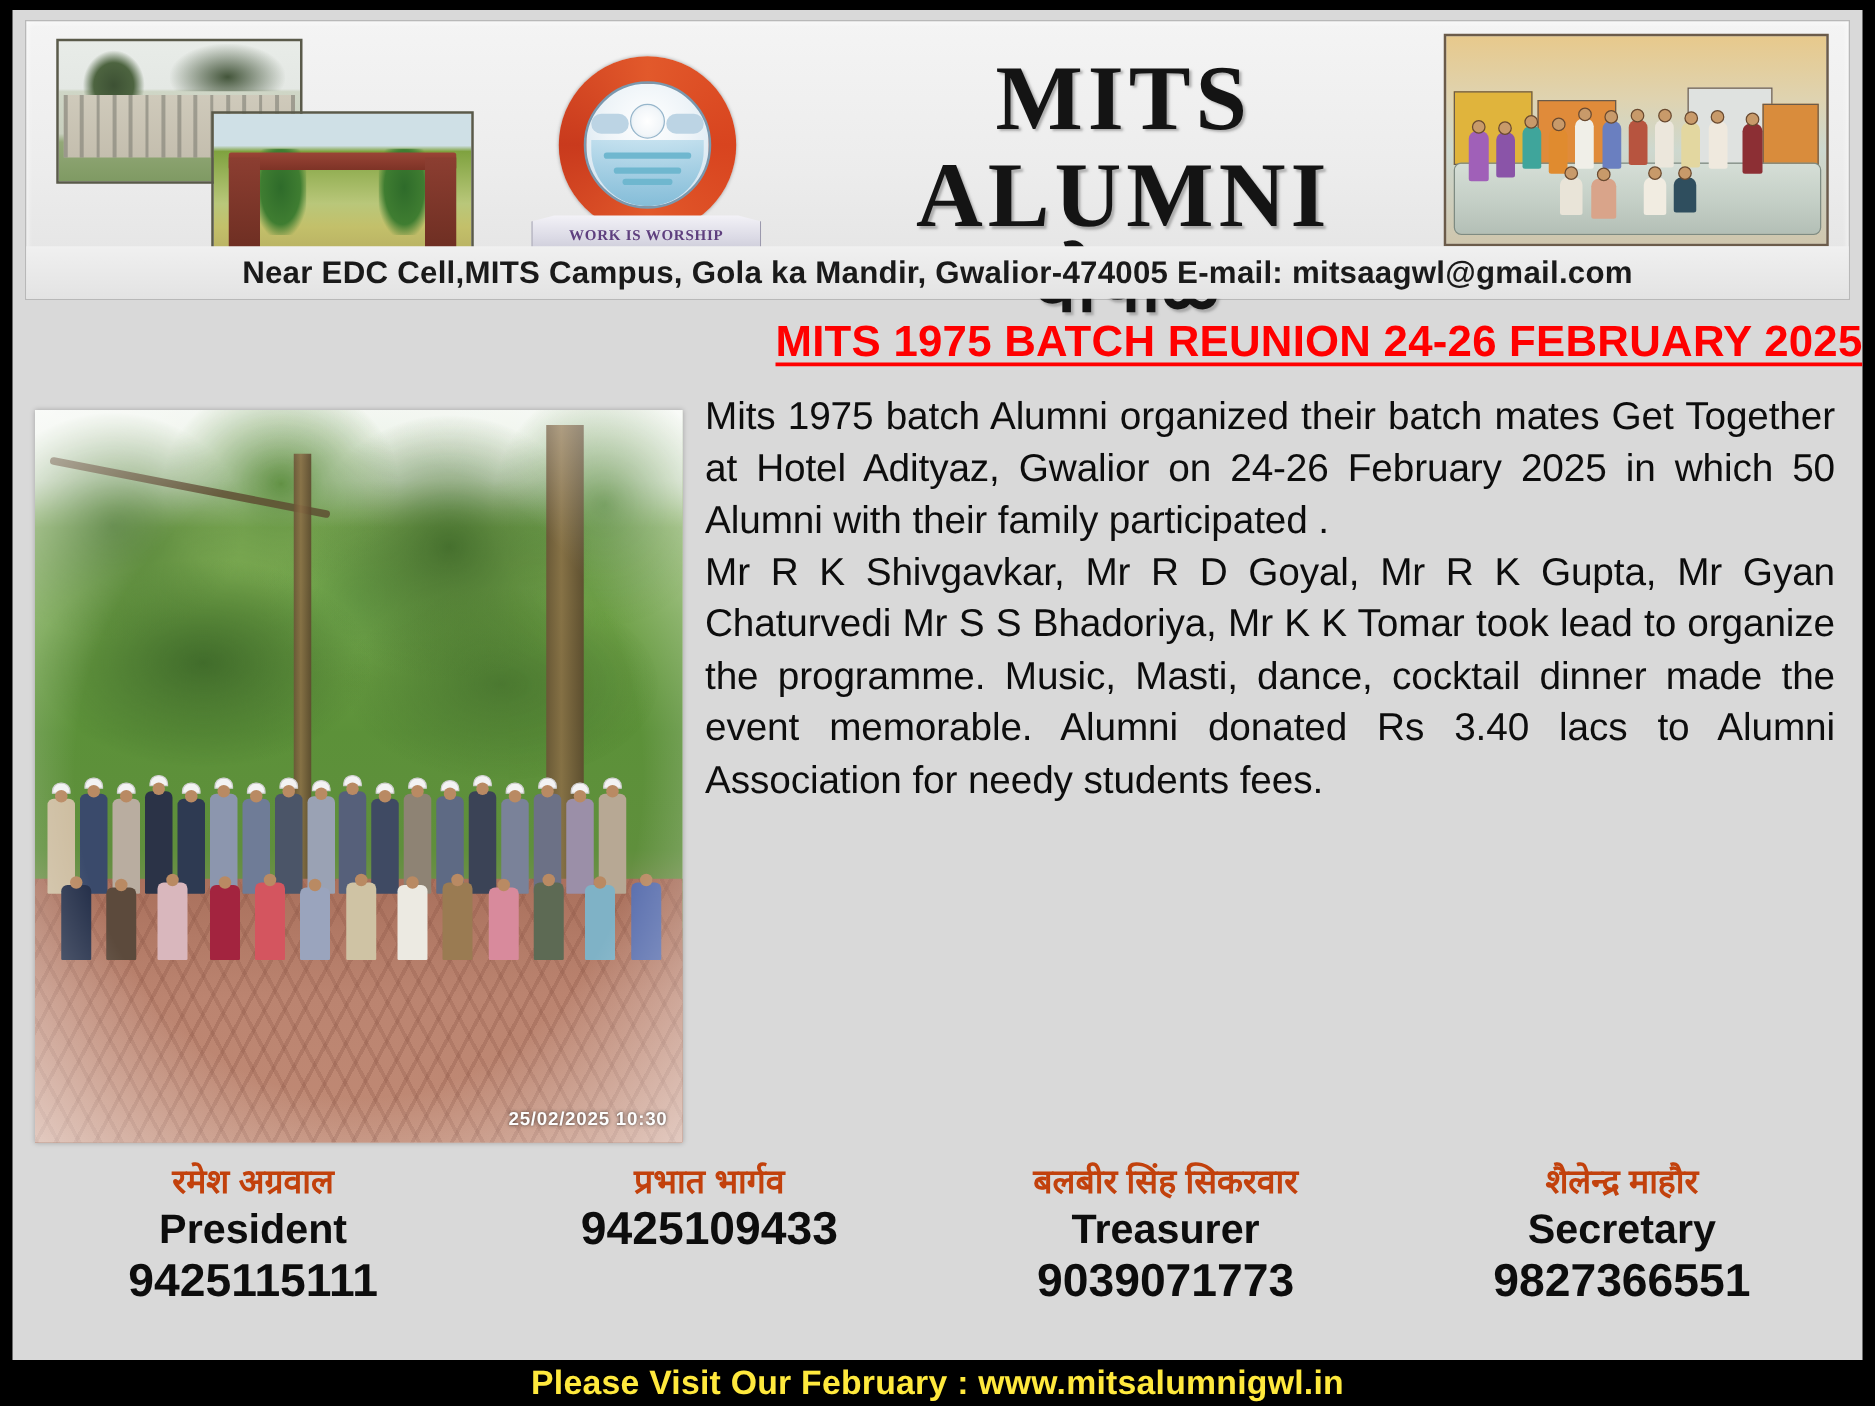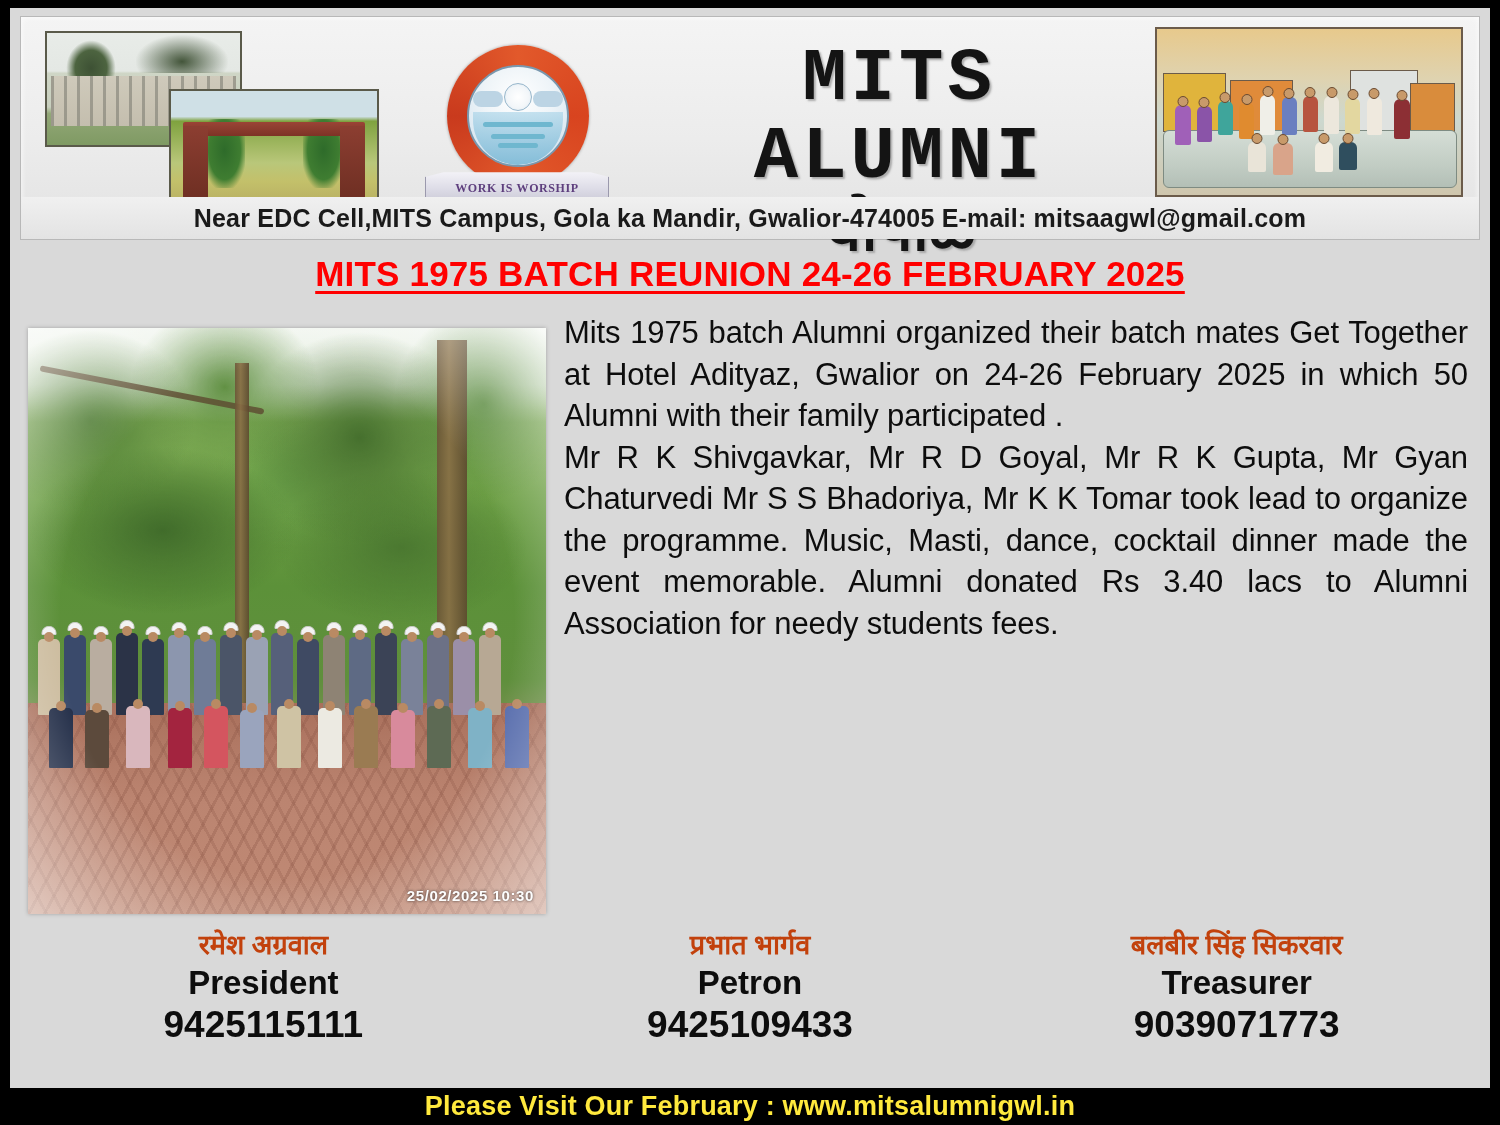--- a/index.html
+++ b/index.html
@@ -163,21 +163,21 @@
   }
 
   
   .wordmark {
     position: absolute;
     left: 618px; top: 18px;
     width: 520px; height: 170px;
     text-align: center;
   }
   .wordmark .mits-alumni {
-    font-family: Liberation Mono, monospace;
+    font-family: Liberation Serif, serif;
     font-size: 74px;
     font-weight: 700;
     letter-spacing: 4px;
     color: #141414;
     line-height: 1.05;
     text-shadow: 2px 2px 2px rgba(120,120,120,.55);
     margin-top: 6px;
   }
   .wordmark .chaupal {
     font-family: "Liberation Serif", serif;
@@ -236,21 +236,21 @@
     font-family: "Liberation Sans", sans-serif;
     font-size: 25px;
     font-weight: 700;
     color: #1a1a1a;
     letter-spacing: .2px;
     white-space: nowrap;
   }
 
   
   .headline {
-    text-align:center;
+    text-align:right;
     margin-top: 14px;
   }
   .headline span {
     font-family: "Liberation Sans", sans-serif;
     font-size: 35px;
     font-weight: 700;
     color: #ff0000;
     text-decoration: underline;
     text-underline-offset: 5px;
     letter-spacing: .2px;
@@ -667,28 +667,32 @@
     </div>
 
     <div class="officers">
       <div class="officer">
         <div class="name-hi">रमेश अग्रवाल</div>
         <div class="role">President</div>
         <div class="phone">9425115111</div>
       </div>
       <div class="officer">
         <div class="name-hi">प्रभात भार्गव</div>
-        <div class="role">Petron</div>
         <div class="phone">9425109433</div>
       </div>
       <div class="officer">
         <div class="name-hi">बलबीर सिंह सिकरवार</div>
         <div class="role">Treasurer</div>
         <div class="phone">9039071773</div>
       </div>
+      <div class="officer">
+        <div class="name-hi">शैलेन्द्र माहौर</div>
+        <div class="role">Secretary</div>
+        <div class="phone">9827366551</div>
+      </div>
     </div>
 
   </div>
 
   <div class="website-bar">
     <span>Please Visit Our February : www.mitsalumnigwl.in</span>
   </div>
 </div>
 
 </body></html>

